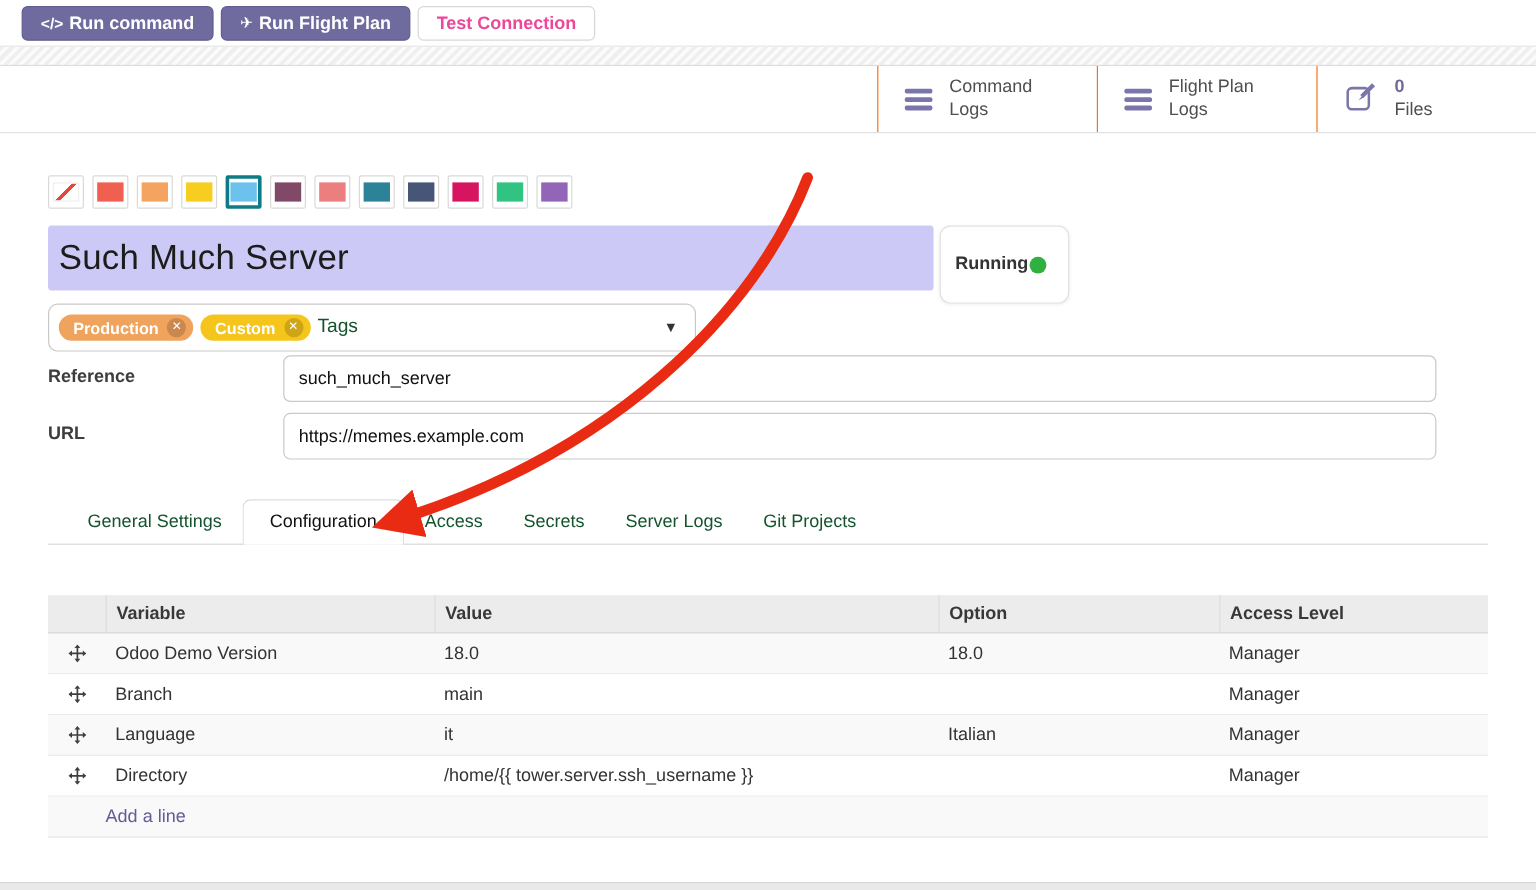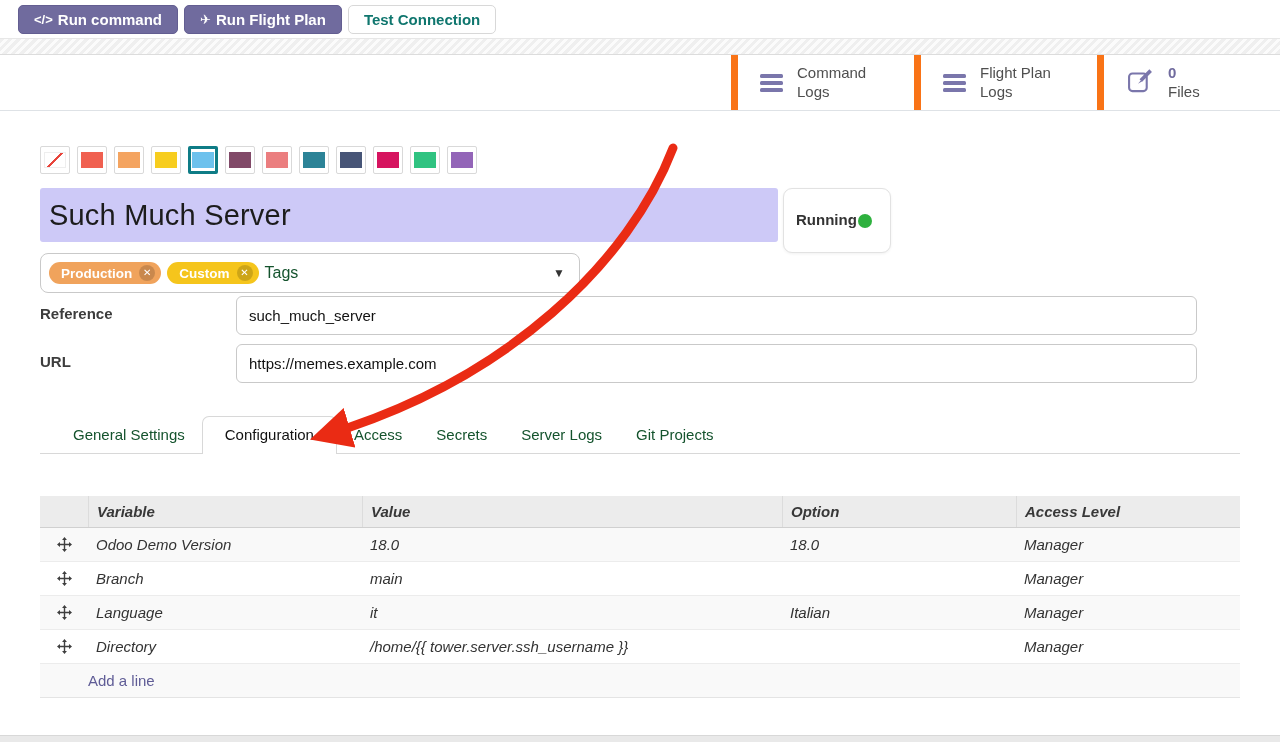--- a/index.html
+++ b/index.html
@@ -8,31 +8,31 @@
     font-family: "Liberation Sans", "DejaVu Sans", sans-serif;
     background: #fff; color: #333; font-size: 15px; position: relative;
   }
 
   
   .topbar { height: 38px; display: flex; align-items: center; gap: 6px; padding-left: 18px; background: #fff; }
   .btn { height: 29px; padding: 0 15px; border-radius: 5px; font-size: 15px; font-weight: 700;
          border: 1px solid transparent; cursor: pointer; display: inline-flex; align-items: center; gap: 5px;
          font-family: inherit; }
   .btn-primary { background: #706b9e; border-color: #635e91; color: #fff; }
-  .btn-plain   { background: #fff; border-color: #d8d8d8; color: #0f766e; font-weight: 600; }
+  .btn-plain   { background: #fff; border-color: #d8d8d8; color: #ec4899; font-weight: 600; }
   .btn .glyph { font-size: 13px; font-weight: 700; }
 
   
   .stripe-bar { height: 17px; border-top: 1px solid #e7e7e7; border-bottom: 1px solid #dcdcdc;
     background: repeating-linear-gradient(135deg, #efefef 0 3px, #fbfbfb 3px 6px); }
 
   
   .statbar { height: 56px; border-bottom: 1px solid #dee2e6; display: flex; justify-content: flex-end; background:#fff; }
   .statbtn { display: flex; align-items: center; gap: 14px; padding: 0 22px; min-width: 183px;
-             border-left: 7px solid #f97316; background: #fff; cursor: pointer; }
+             border-left: 1px solid #f97316; background: #fff; cursor: pointer; }
   .statbtn .lines { line-height: 1.25; font-size: 15px; color: #4f4f4f; text-align: left; }
   .statbtn .num { color: #706b9e; font-weight: 700; }
   .list-icon { display: inline-flex; flex-direction: column; gap: 3px; }
   .list-icon i { display: block; width: 23px; height: 4px; border-radius: 1.5px; background: #7a76ab; }
 
   
   .sheet { padding: 0 40px; position: relative; }
 
   
   .palette { display: flex; gap: 7px; margin-top: 35px; }
@@ -78,21 +78,21 @@
          cursor: pointer; font-family: inherit; position: relative; }
   .tab.active { background: #fff; color: #111; border: 1px solid #d8d8d8; border-bottom: none;
                 border-radius: 7px 7px 0 0; margin-bottom: -1px; padding: 9px 22px 11px; }
 
   
   .cfg-table { margin-top: 42px; width: 1200px; font-size: 15px; }
   .trow { display: grid; grid-template-columns: 48px 274px 420px 234px 1fr; align-items: center; }
   .thead { background: #ececec; border-bottom: 1px solid #d0d0d0; height: 32px; }
   .thead .cell { font-weight: 700; color: #383838; }
   .thead .cell + .cell { border-left: 1px solid #dcdcdc; }
-  .thead .cell, .tbody .cell { padding: 0 8px; height: 100%; display: flex; align-items: center; overflow: hidden; white-space: nowrap; font-style: italic; }
+  .thead .cell, .tbody .cell { padding: 0 8px; height: 100%; display: flex; align-items: center; overflow: hidden; white-space: nowrap; }
   .tbody .trow { height: 34px; border-bottom: 1px solid #ececec; background: #fff; }
   .tbody .trow.alt { background: #f9f9f9; }
   .handle-cell { display: flex; align-items: center; justify-content: center; height: 100%; cursor: grab; }
   .addline-row { height: 34px; background: #f9f9f9; border-bottom: 1px solid #e4e4e4; }
   .addline-link { color: #5f5c96; cursor: pointer; }
   .bottom-strip { position: absolute; left: 0; right: 0; bottom: 0; height: 7px; background: #e9e9e9; border-top: 1px solid #d8d8d8; }
 
   
   .arrow-overlay { position: absolute; left: 0; top: 0; pointer-events: none; z-index: 60; }
 </style>

